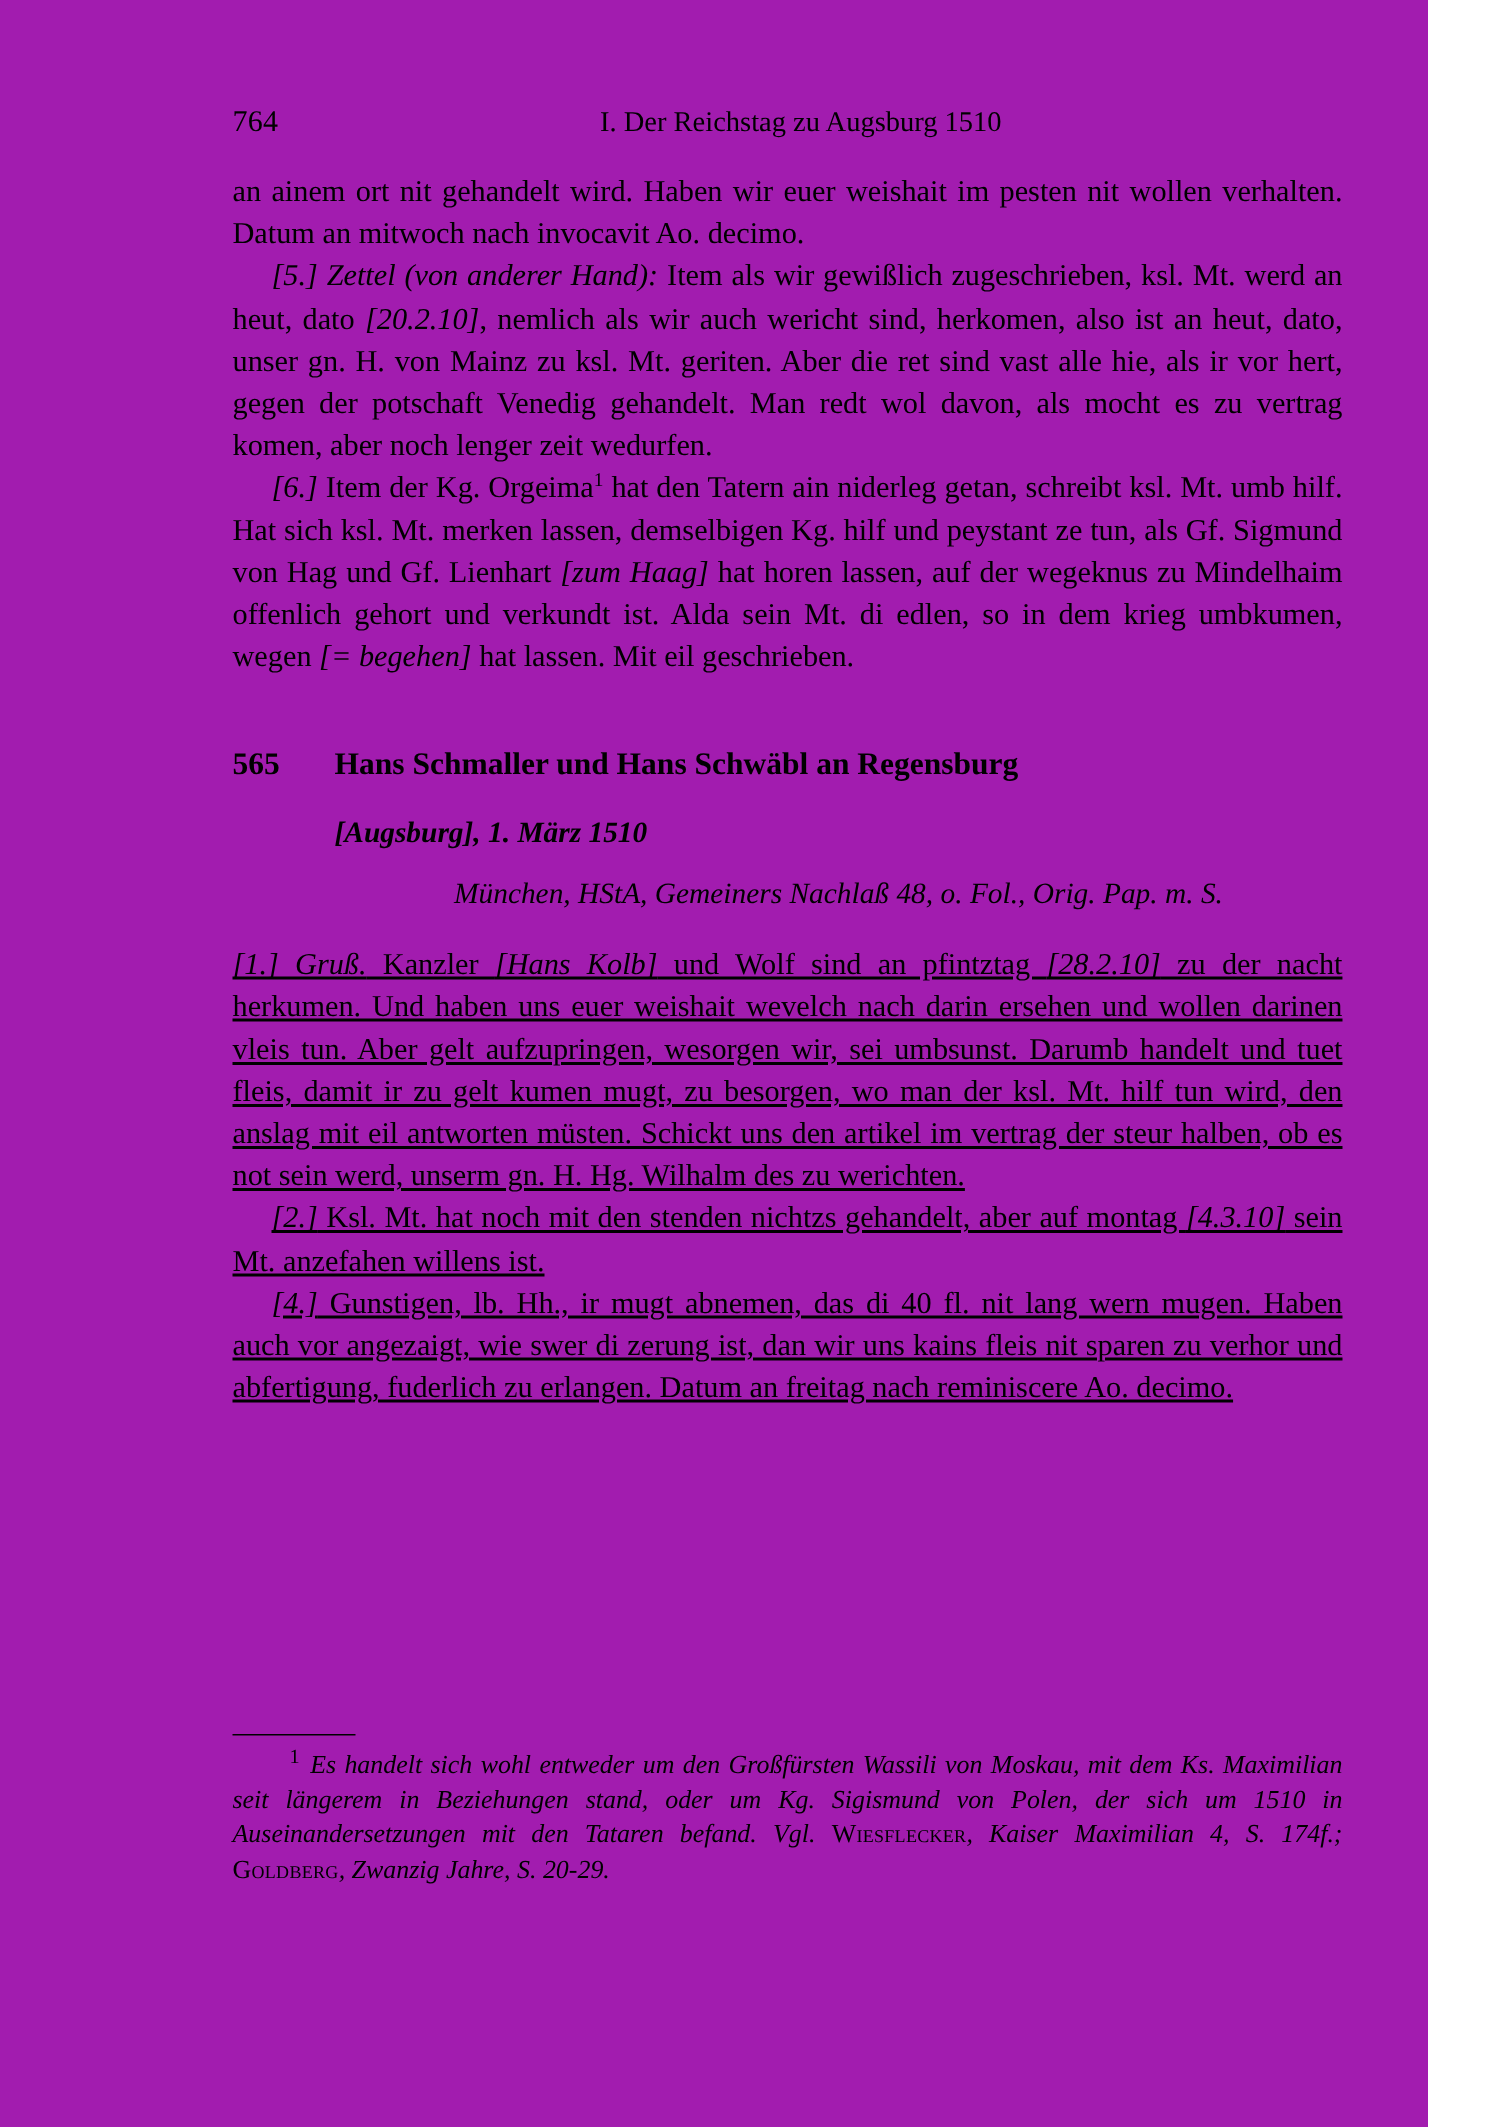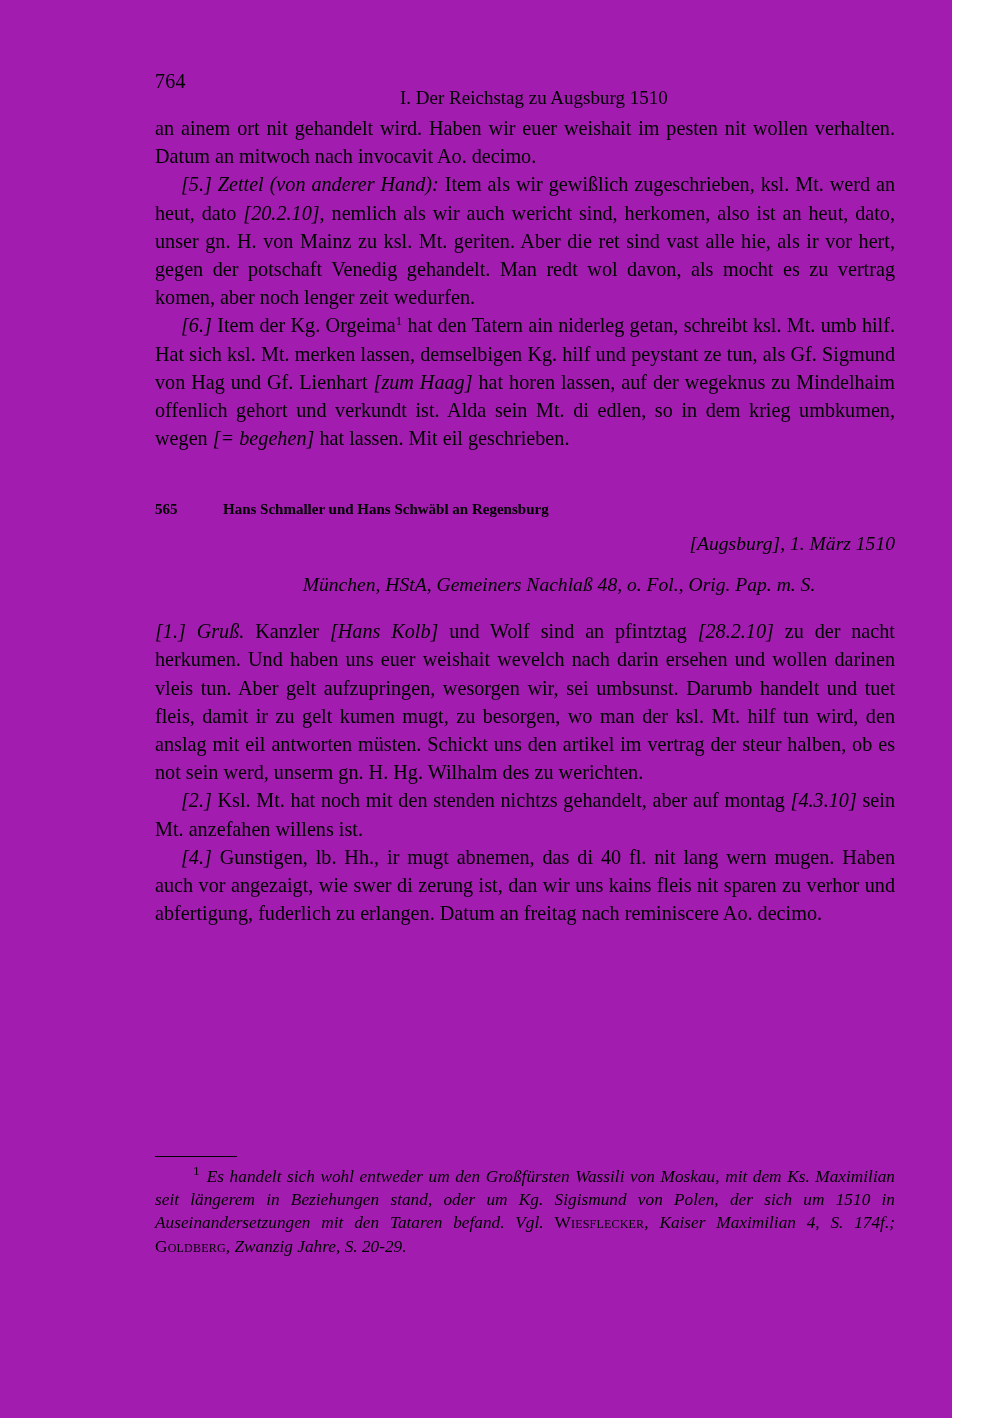--- a/index.html
+++ b/index.html
@@ -35,21 +35,21 @@
   .runhead .folio {
     position: absolute;
     left: 0;
     top: 0;
     font-size: 20px;
     letter-spacing: 0.2px;
   }
   .runhead .title {
     position: absolute;
     left: 245px;
-    top: 17px;
+    top: 1px;
     font-size: 19px;
     white-space: nowrap;
   }
 
   
   .body-block {
     font-size: 20.2px;
     line-height: 28.2px;
     text-align: justify;
     text-justify: inter-word;
@@ -67,21 +67,21 @@
   sup.fn {
     font-size: 0.64em;
     vertical-align: 0.52em;
     line-height: 0;
     font-style: normal;
   }
 
   
   .doc-head {
     margin-top: 44px;
-    font-size: 15px;
+    font-size: 21px;
     font-weight: bold;
     line-height: 26px;
     position: relative;
     padding-left: 68px;
   }
   .doc-head .num {
     position: absolute;
     left: 0;
     top: 0;
   }
@@ -91,30 +91,32 @@
     margin-left: 68px;
     font-size: 19.6px;
     line-height: 27.4px;
     font-style: italic;
     text-align: justify;
   }
   .summary {
     margin-top: 13px;
   }
   .dateline {
-    margin-top: 8px;
-    text-align: right;
+    margin-top: 20px;
+    text-align: left;
+    font-weight: bold;
   }
   .sourceline {
     margin-top: 13px;
     text-align: center;
   }
 
   .doc-body {
     margin-top: 19px;
+    text-decoration: underline;
   }
 
   
   .footnote-area {
     position: absolute;
     left: 155px;
     top: 1156px;
     width: 740px;
   }
   .fn-rule {

